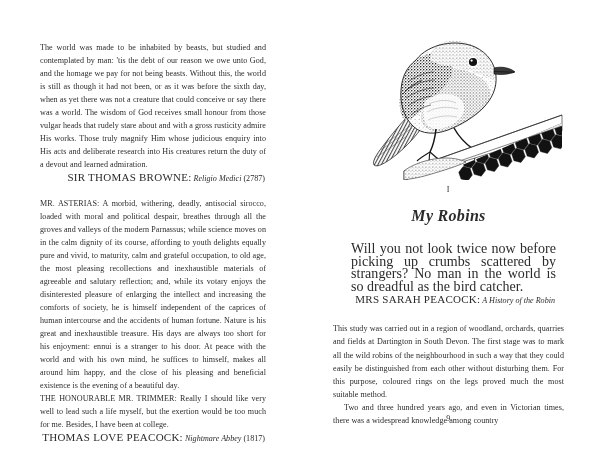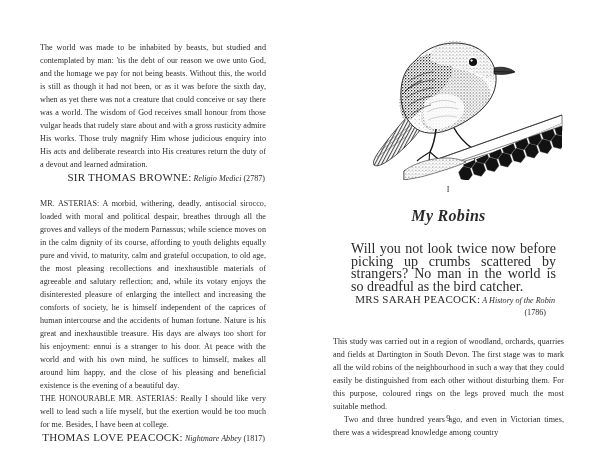--- a/index.html
+++ b/index.html
@@ -131,21 +131,21 @@
 <body>
 
 <div id="page">
 
   <div class="verso">
 
     <p class="para">The world was made to be inhabited by beasts, but studied and contemplated by man: 'tis the debt of our reason we owe unto God, and the homage we pay for not being beasts. Without this, the world is still as though it had not been, or as it was before the sixth day, when as yet there was not a creature that could conceive or say there was a world. The wisdom of God receives small honour from those vulgar heads that rudely stare about and with a gross rusticity admire His works. Those truly magnify Him whose judicious enquiry into His acts and deliberate research into His creatures return the duty of a devout and learned admiration.</p>
     <p class="attrib"><span class="sc">SIR THOMAS BROWNE:</span> <span class="ti">Religio Medici</span> <span>(2787)</span></p>
 
     <p class="para gap-para"><span class="sc">MR. ASTERIAS:</span> <span>A morbid, withering, deadly, antisocial sirocco, loaded with moral and political despair, breathes through all the groves and valleys of the modern Parnassus; while science moves on in the calm dignity of its course, affording to youth delights equally pure and vivid, to maturity, calm and grateful occupation, to old age, the most pleasing recollections and inexhaustible materials of agreeable and salutary reflection; and, while its votary enjoys the disinterested pleasure of enlarging the intellect and increasing the comforts of society, he is himself independent of the caprices of human intercourse and the accidents of human fortune. Nature is his great and inexhaustible treasure. His days are always too short for his enjoyment: ennui is a stranger to his door. At peace with the world and with his own mind, he suffices to himself, makes all around him happy, and the close of his pleasing and beneficial existence is the evening of a beautiful day.</span></p>
-    <p class="para"><span class="sc">THE HONOURABLE MR. ASTERIAS:</span> <span>Really I should like very well to lead such a life myself, but the exertion would be too much for me. Besides, I have been at college.</span></p>
+    <p class="para"><span class="sc">THE HONOURABLE MR. TRIMMER:</span> <span>Really I should like very well to lead such a life myself, but the exertion would be too much for me. Besides, I have been at college.</span></p>
     <p class="attrib"><span class="sc">THOMAS LOVE PEACOCK:</span> <span class="ti">Nightmare Abbey</span> <span>(1817)</span></p>
 
     <p class="para gap-para">So we rode around the park until quite late talking and philosophizing quite a lot. And I finally told him I thought, after all, that bird life was the highest form of civilization. . . Gerry says he has never seen a girl of my personal appearance with so many brains.</p>
 
   </div>
 
   <div class="illus">
     <svg viewBox="0 0 234 150" xmlns="http://www.w3.org/2000/svg">
       <defs>
 
@@ -322,21 +322,20 @@
 
   <div class="recto">
     <div style="height:144px"></div>
 
     <p class="chapnum">I</p>
     <h1 class="chaptitle">My Robins</h1>
 
     <div class="epigraph">
       <p class="para">Will you not look twice now before picking up crumbs scattered by strangers? No man in the world is so dreadful as the bird catcher.</p>
       <p class="attrib"><span class="sc">MRS SARAH PEACOCK:</span> <span class="ti">A History of the Robin</span></p>
-      <p class="epi-year">(1786)</p>
     </div>
 
     <p class="para after-epigraph">This study was carried out in a region of woodland, orchards, quarries and fields at Dartington in South Devon. The first stage was to mark all the wild robins of the neighbourhood in such a way that they could easily be distinguished from each other without disturbing them. For this purpose, coloured rings on the legs proved much the most suitable method.</p>
     <p class="para indent">Two and three hundred years ago, and even in Victorian times, there was a widespread knowledge among country</p>
   </div>
 
   <div class="folio">9</div>
 
 </div>
 

